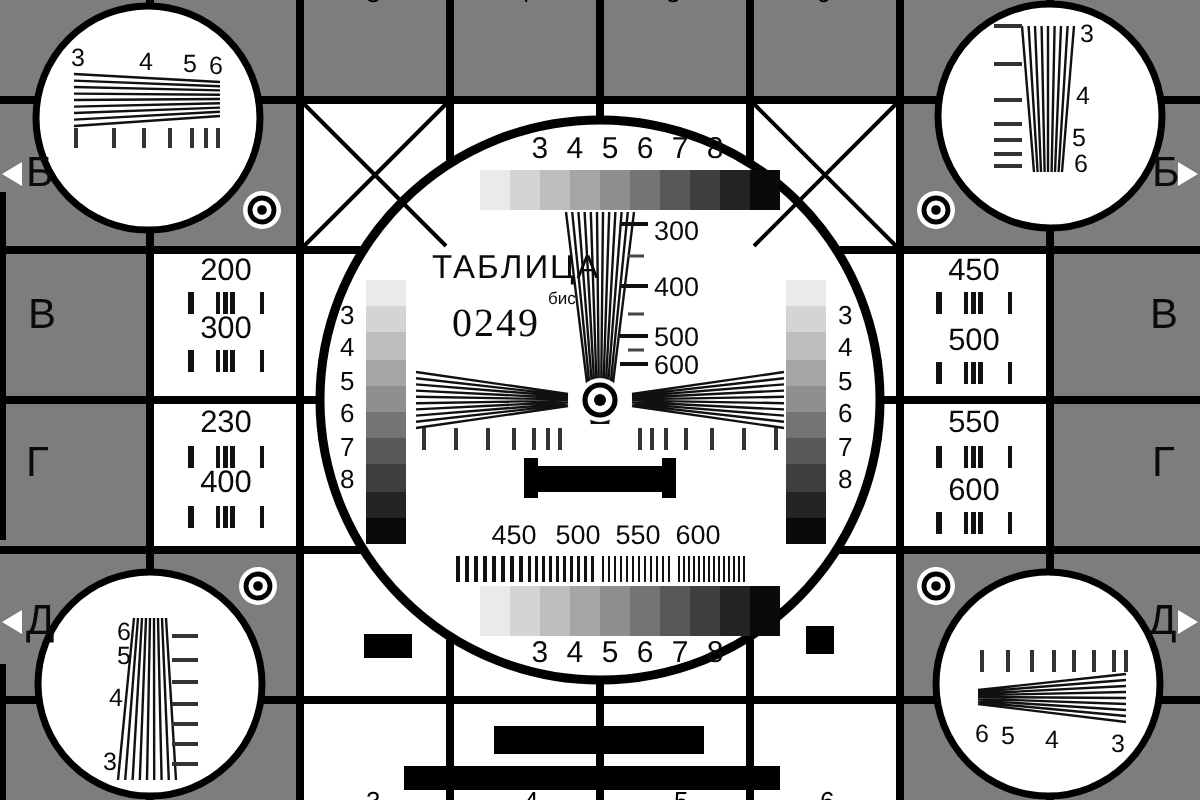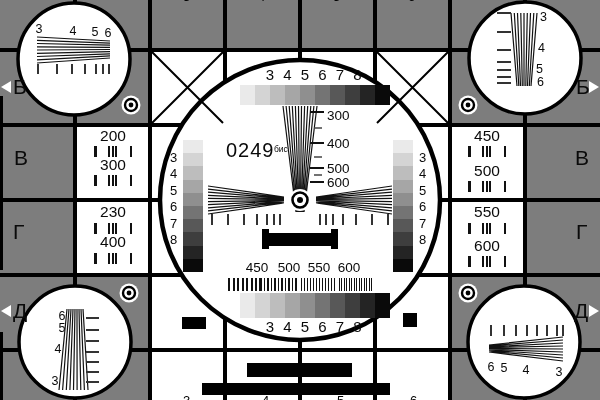--- a/index.html
+++ b/index.html
@@ -167,21 +167,22 @@
     </div>
 
   <div class="grate" style="left:228px;top:278px;width:34px;background:repeating-linear-gradient(90deg,#111 0 2px,rgba(0,0,0,0) 2px 4.5px);"></div>
   <div class="grate" style="left:264px;top:278px;width:35px;background:repeating-linear-gradient(90deg,#111 0 1.5px,rgba(0,0,0,0) 1.5px 3.5px);"></div>
   <div class="grate" style="left:301px;top:278px;width:36px;background:repeating-linear-gradient(90deg,#111 0 1px,rgba(0,0,0,0) 1px 3px);"></div>
   <div class="grate" style="left:339px;top:278px;width:35px;background:repeating-linear-gradient(90deg,#111 0 1px,rgba(0,0,0,0) 1px 2.5px);"></div>
 
   <div class="t row" style="left:240px;top:67px;">3 4 5 6 7 8</div>
   <div class="t row" style="left:240px;top:319px;">3 4 5 6 7 8</div>
 
-  <div class="t code" style="left:226px;top:140px;">0249</div>
+  <div class="t title" style="left:216px;top:126px;">ТАБЛИЦА</div>
+  <div class="t code" style="left:226px;top:152px;font-family:Liberation Serif, serif;">0249</div>
   <div class="t sup" style="left:274px;top:145px;">бис</div>
 
   <div class="t lbl" style="left:327px;top:109px;">300</div>
   <div class="t lbl" style="left:327px;top:137px;">400</div>
   <div class="t lbl" style="left:327px;top:162px;">500</div>
   <div class="t lbl" style="left:327px;top:176px;">600</div>
 
   <div class="t res ctr" style="left:257px;top:261px;">450</div>
   <div class="t res ctr" style="left:289px;top:261px;">500</div>
   <div class="t res ctr" style="left:319px;top:261px;">550</div>

